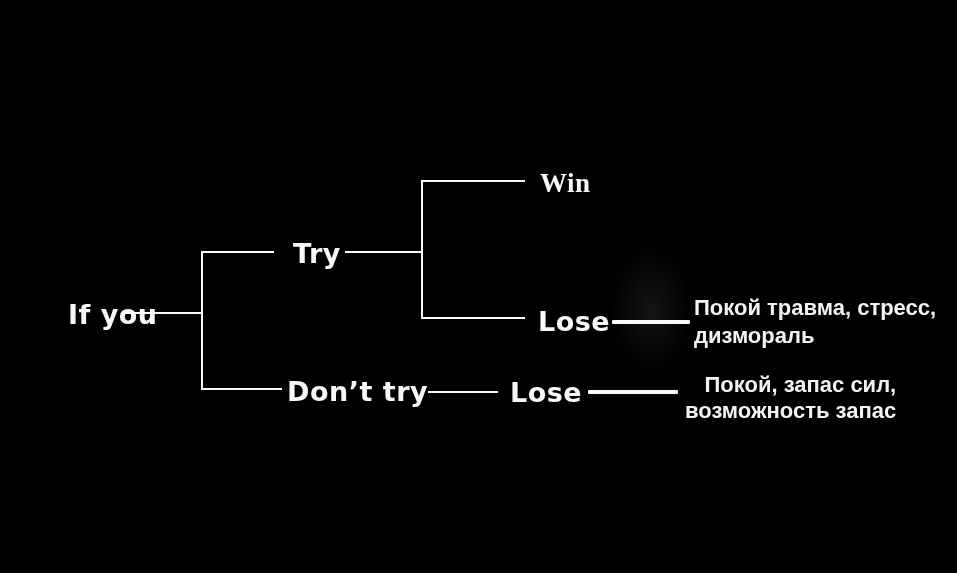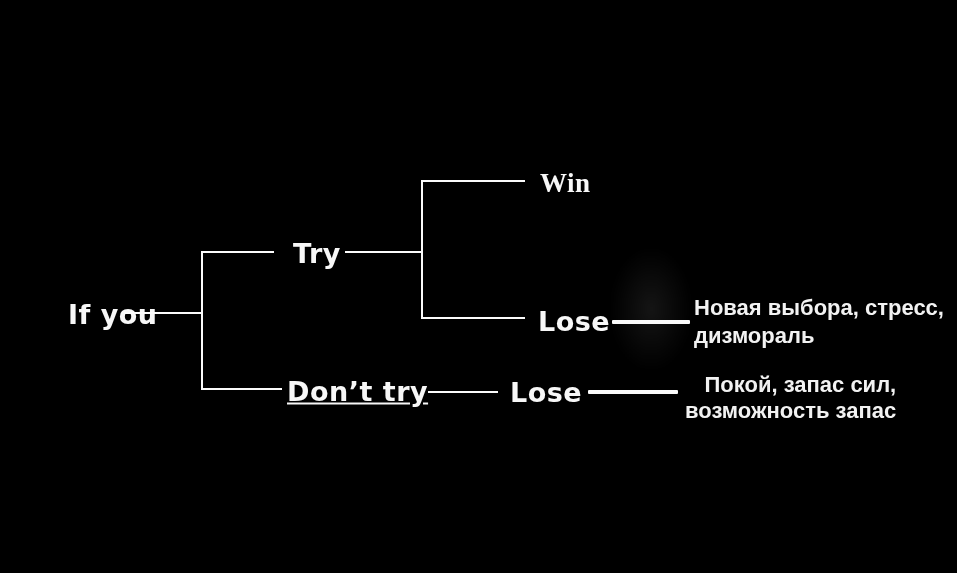--- a/index.html
+++ b/index.html
@@ -77,27 +77,27 @@
 
   <div class="node-label" style="left:540px; top:183px;font-family:Liberation Serif, serif;">Win</div>
 
   <div class="edge edge-h" style="left:421px; top:317px; width:104px;"></div>
 
   <div class="node-label" style="left:538px; top:321px;">Lose</div>
 
   <div class="edge edge-thick" style="left:612px; top:320px; width:78px;"></div>
 
   <div class="result-text" style="left:694px; top:294px;">
-    <div>Новая выбора, стресс,</div>
+    <div>Покой травма, стресс,</div>
     <div>дизмораль</div>
   </div>
 
   <div class="edge edge-h" style="left:201px; top:388px; width:81px;"></div>
 
-  <div class="node-label" style="left:287px; top:391px;text-decoration:underline;">Don’t try</div>
+  <div class="node-label" style="left:287px; top:391px;">Don’t try</div>
 
   <div class="edge edge-h" style="left:428px; top:391px; width:70px;"></div>
 
   <div class="node-label" style="left:510px; top:392px;">Lose</div>
 
   <div class="edge edge-thick" style="left:588px; top:390px; width:90px;"></div>
 
   <div class="result-text" style="left:685px; top:372px; line-height:26px;text-align:right;">
     <div>Покой, запас сил,</div>
     <div>возможность запас</div>

